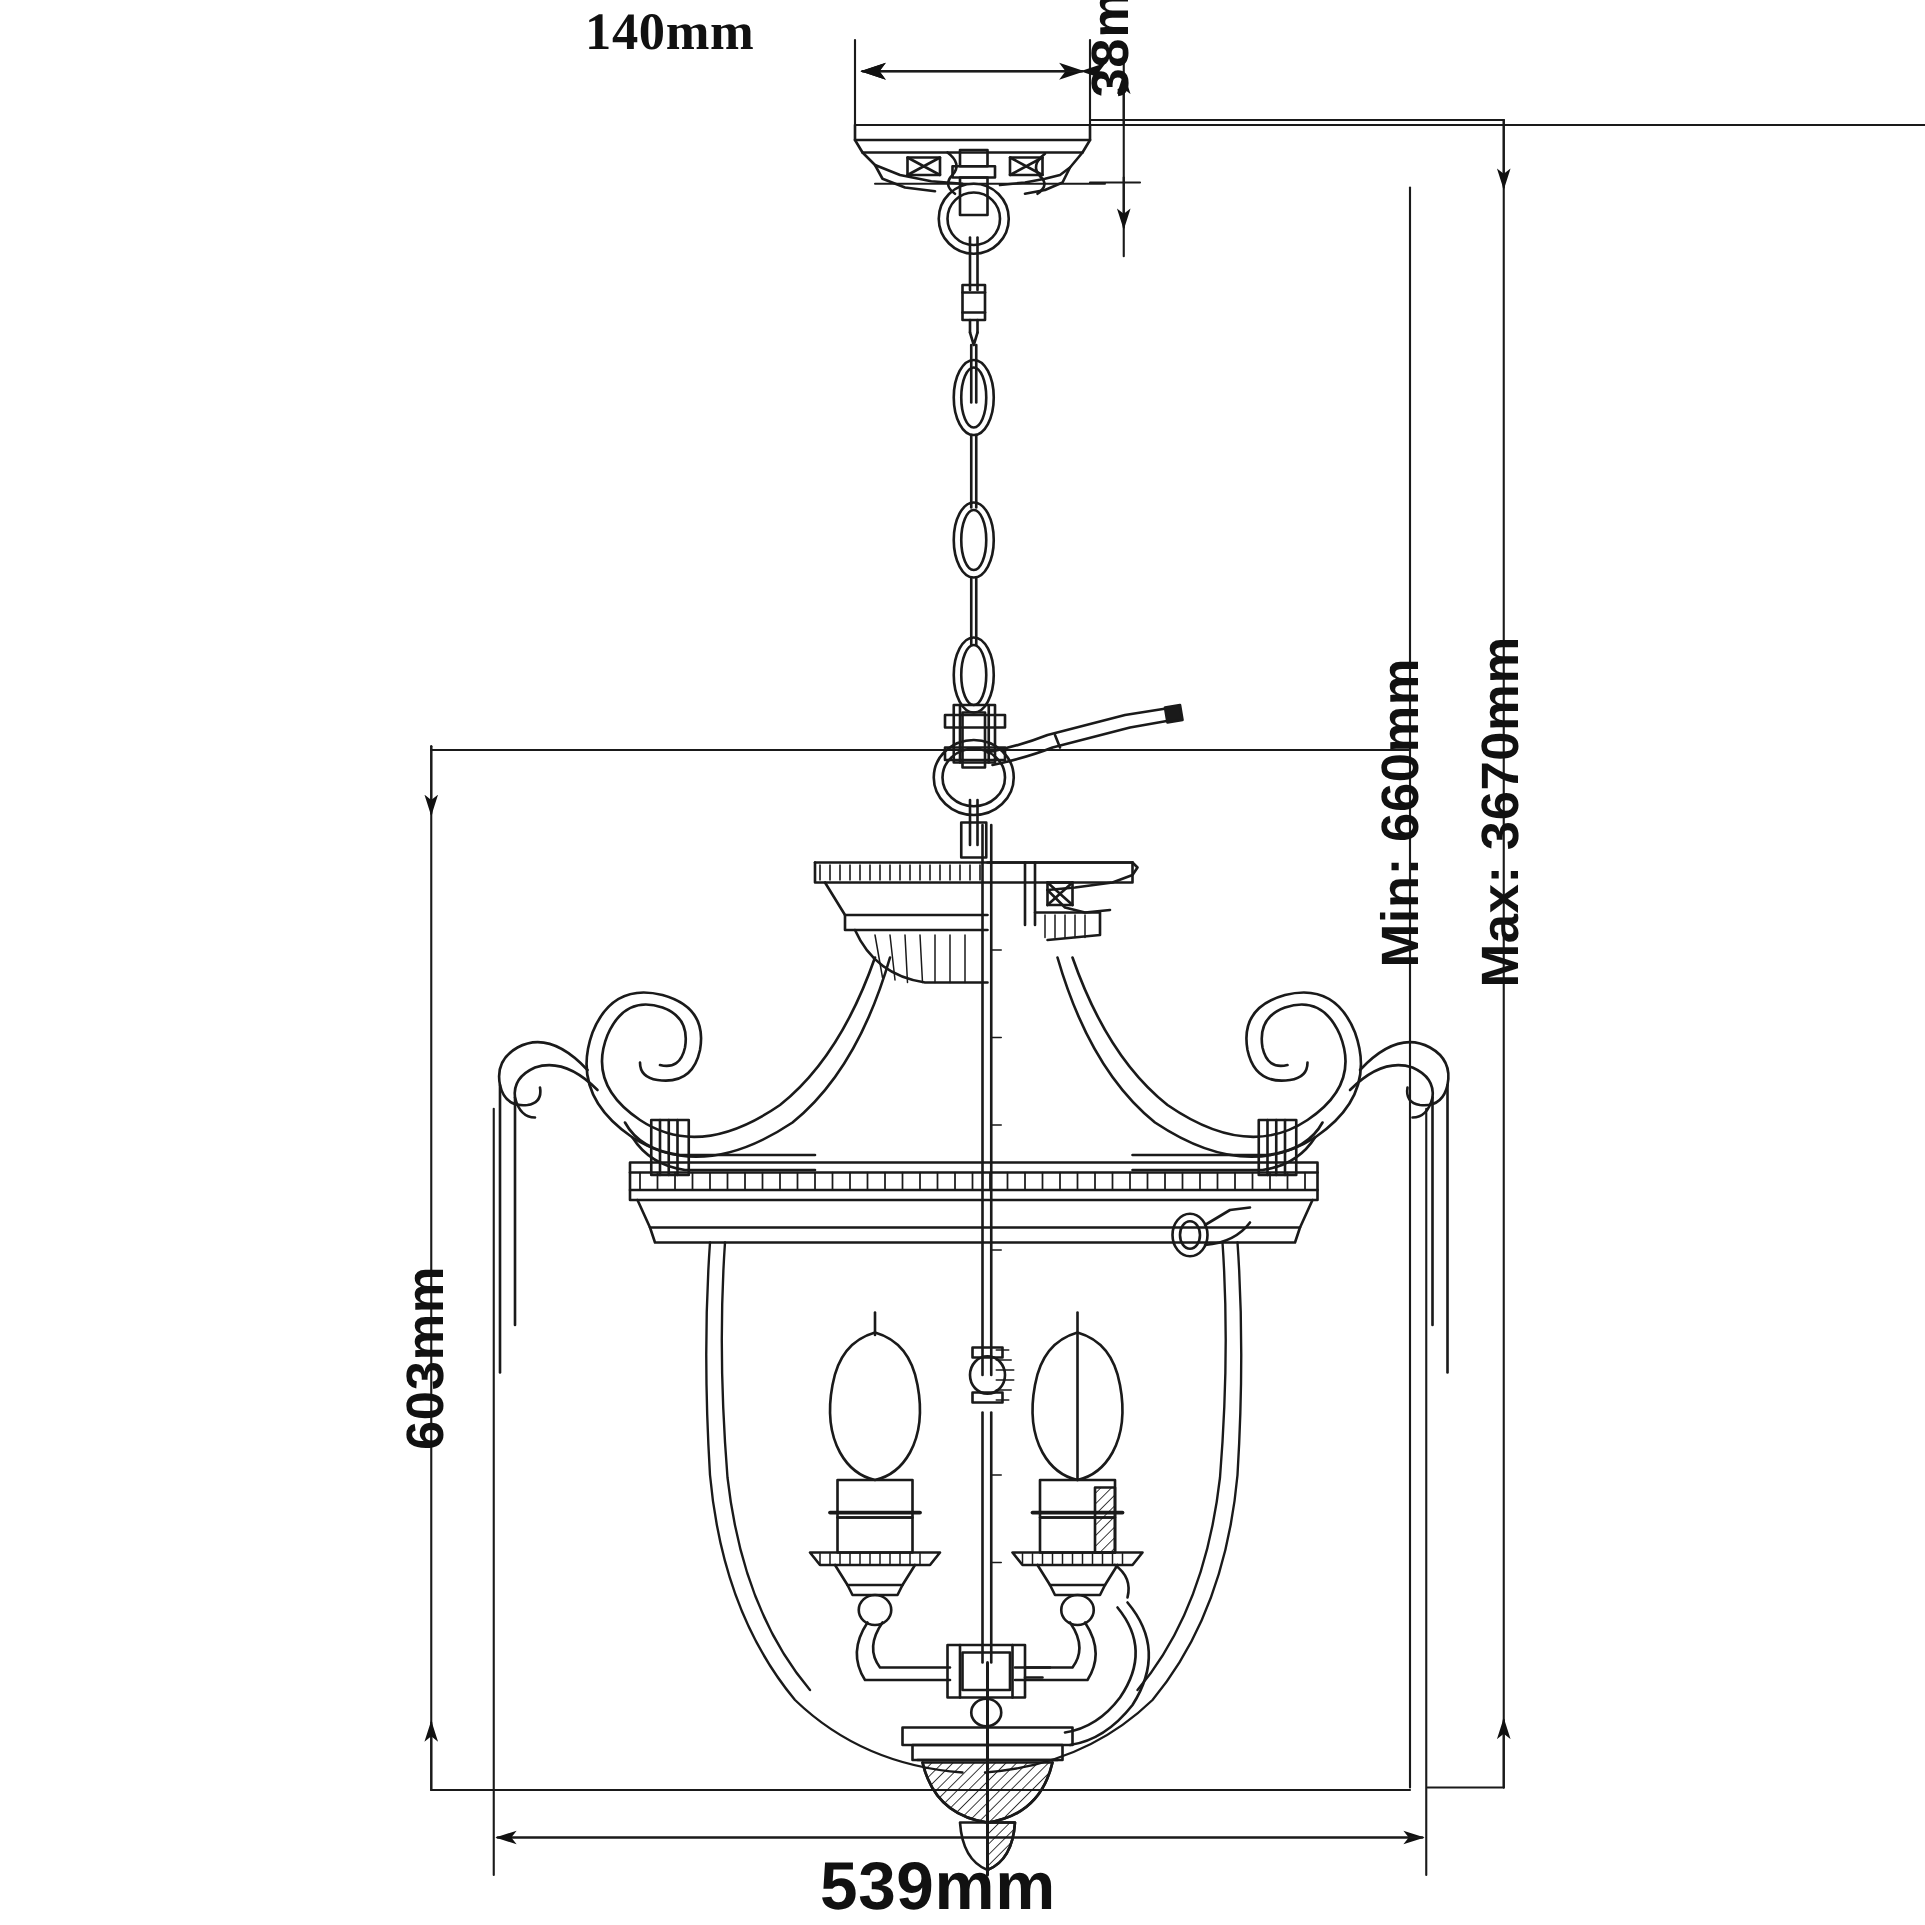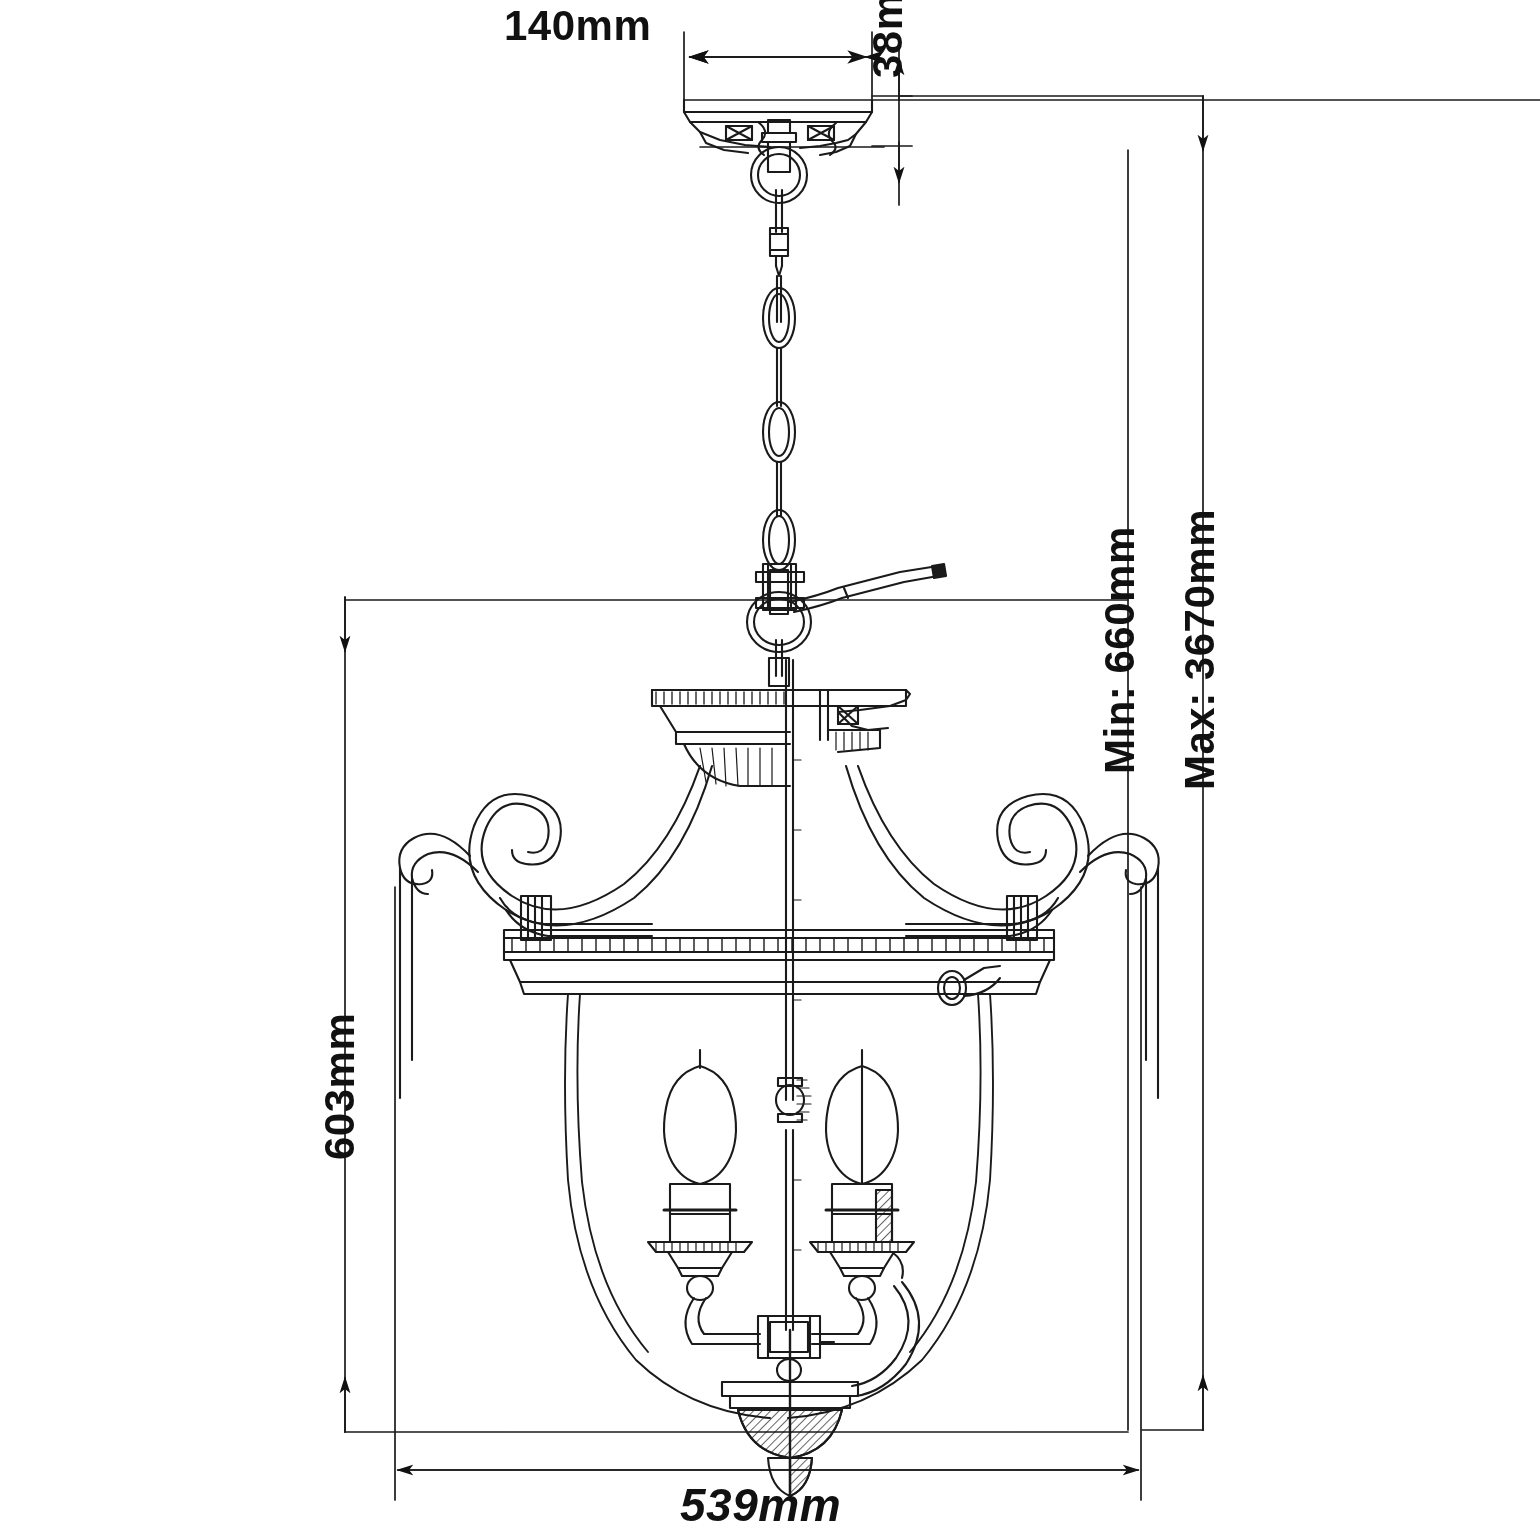--- a/index.html
+++ b/index.html
@@ -340,25 +340,25 @@
       <path d="M790,1458 L812,1458 Q810,1488 790,1496 Z" fill="url(#hatch)" stroke="#1a1a1a"></path>
       <line x1="790" y1="1330" x2="790" y2="1500" stroke-width="2.4"></line>
 
       <path d="M902,1282 Q934,1320 906,1364 Q884,1392 856,1396"></path>
       <path d="M894,1286 Q922,1320 896,1358 Q878,1382 852,1386"></path>
     </g>
 
   </g>
 </svg>
 
-<div class="dim-label" style="left:504px;top:2px;font-size:42px;">140mm</div>
+<div class="dim-label" style="left:468px;top:2px;font-size:42px;font-family:Liberation Serif, serif;">140mm</div>
 
 <div class="dim-label vert" style="left:864px;top:78px;font-size:42px;transform:rotate(-90deg);transform-origin:left top;">38mm</div>
 
 <div class="dim-label vert" style="left:1096px;top:774px;font-size:42px;transform:rotate(-90deg);transform-origin:left top;">Min: 660mm</div>
 
 <div class="dim-label vert" style="left:1176px;top:790px;font-size:42px;transform:rotate(-90deg);transform-origin:left top;">Max: 3670mm</div>
 
 <div class="dim-label vert" style="left:316px;top:1160px;font-size:42px;transform:rotate(-90deg);transform-origin:left top;">603mm</div>
 
-<div class="dim-label" style="left:680px;top:1478px;font-size:46px;font-style:italic;">539mm</div>
+<div class="dim-label" style="left:656px;top:1478px;font-size:54px;">539mm</div>
 
 </div>
 
 </body></html>

